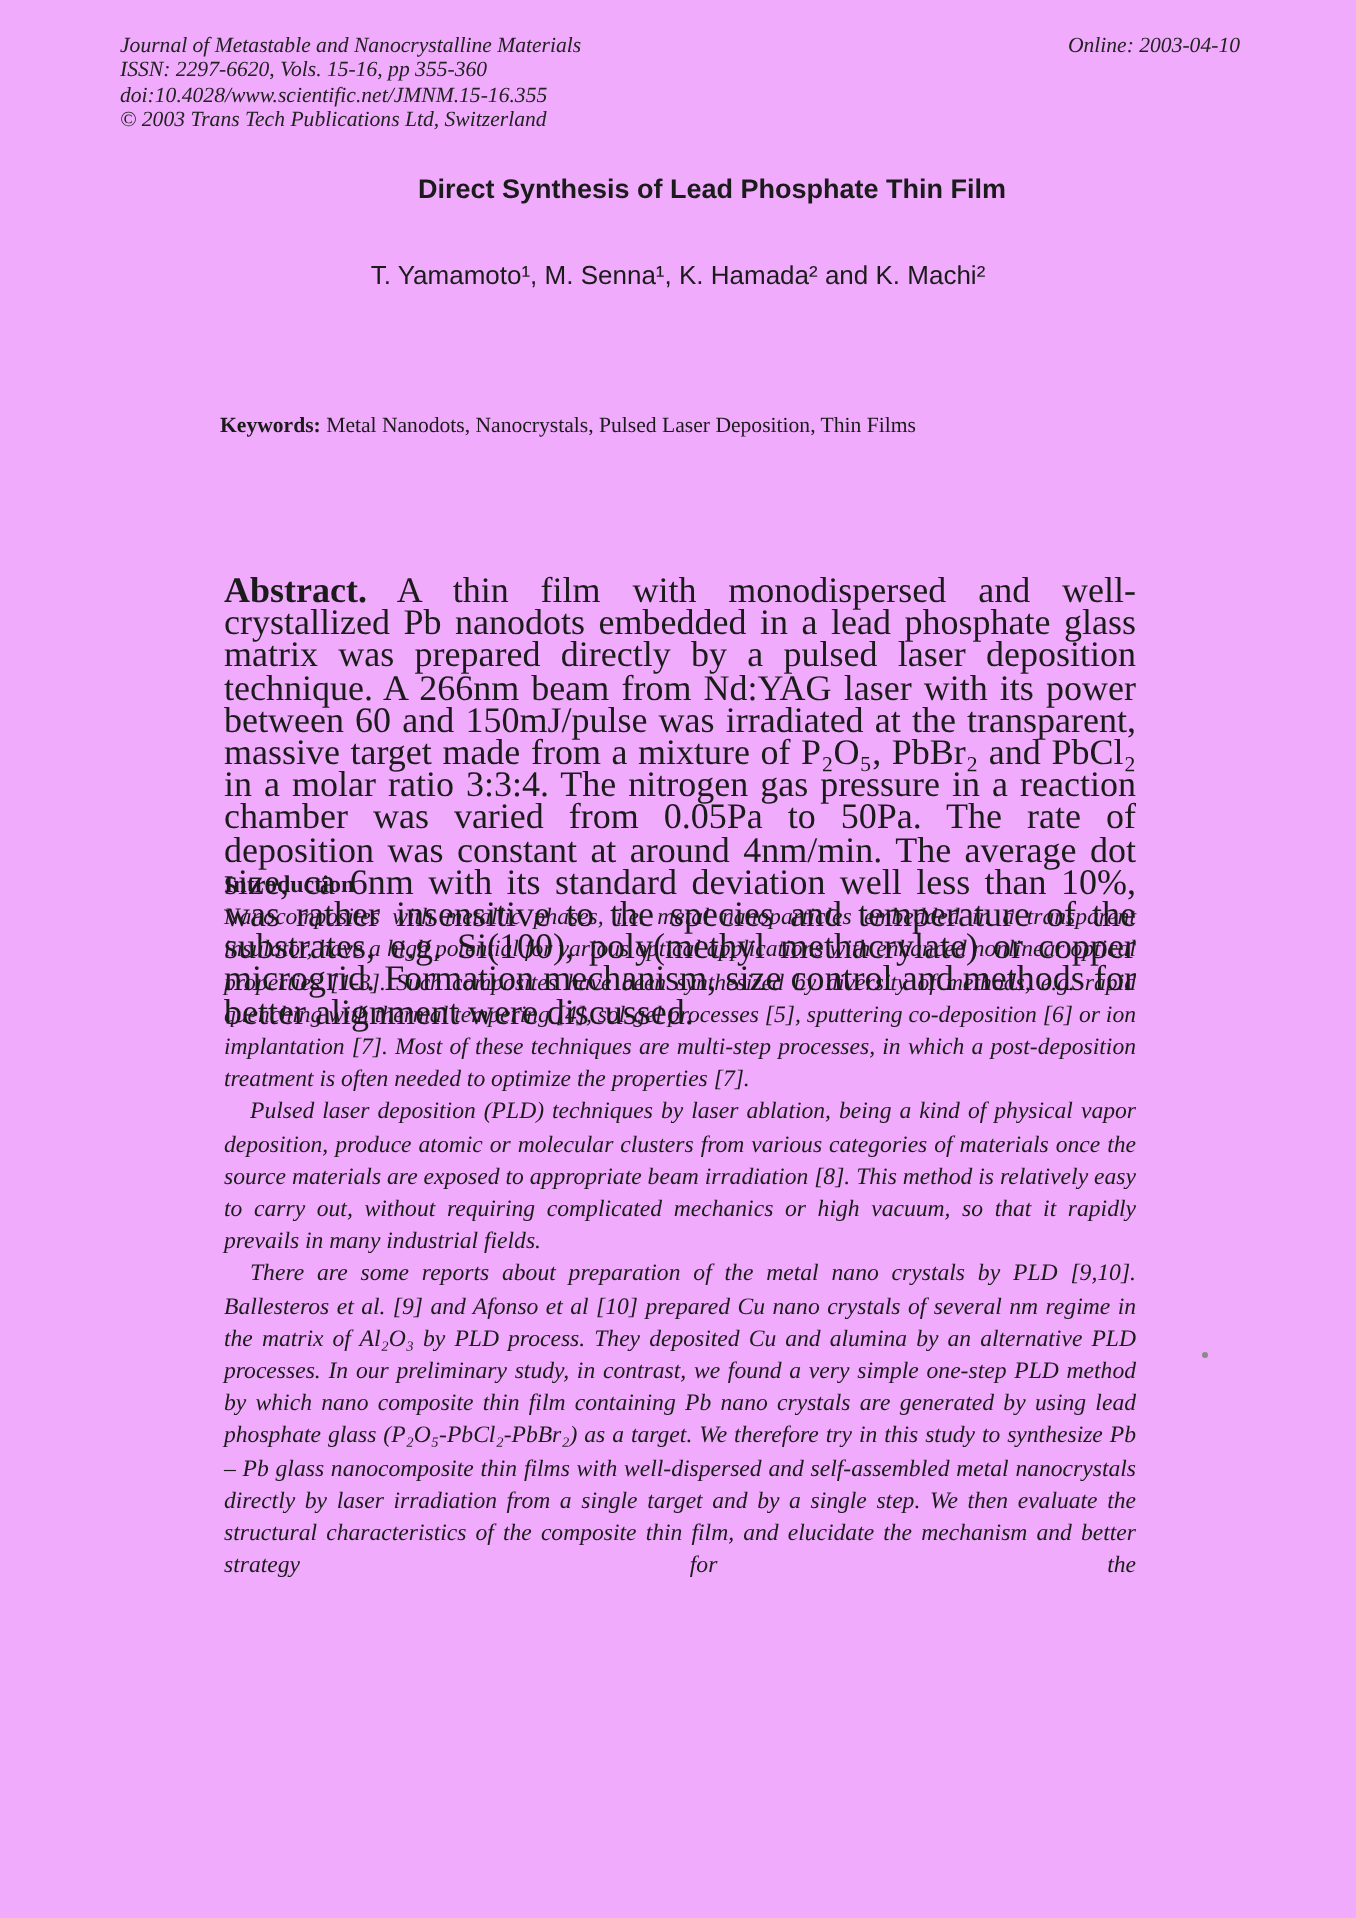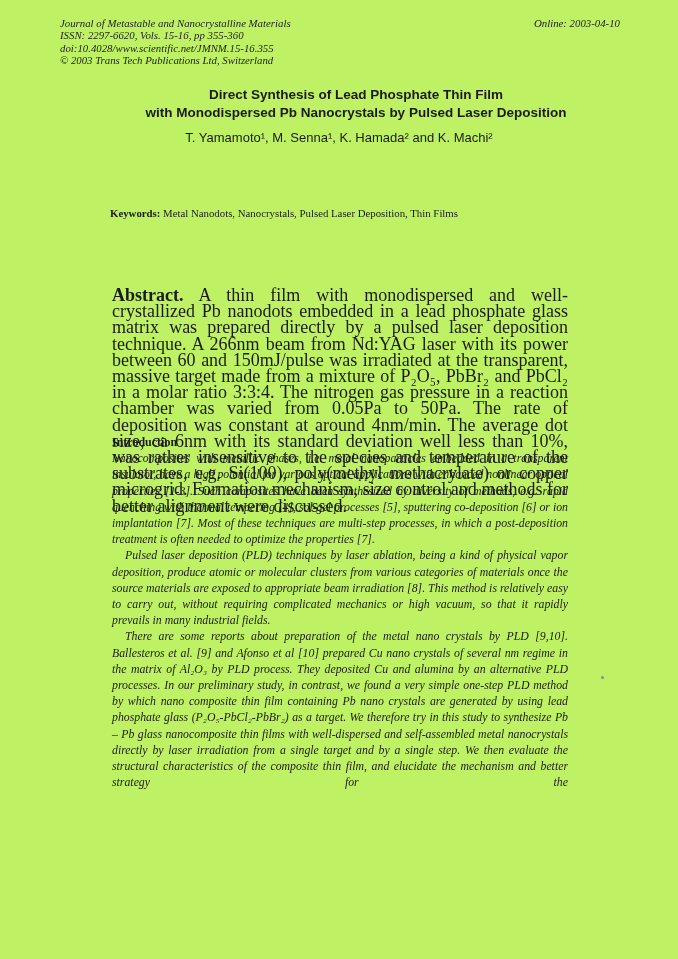--- a/index.html
+++ b/index.html
@@ -4,21 +4,21 @@
 <style>
   html, body {
     margin: 0;
     padding: 0;
     background: #ffffff;
   }
   .page {
     position: relative;
     width: 678px;
     height: 959px;
-    background: #bef264;
+    background: #f0abfc;
     color: #1b1b1b;
     overflow: hidden;
   }
   
   .page-header {
     position: absolute;
     top: 17px;
     left: 60px;
     right: 58px;
     font-family: "Liberation Serif", serif;
@@ -135,21 +135,20 @@
   <header class="page-header">
     <div>Journal of Metastable and Nanocrystalline Materials</div>
     <div>ISSN: 2297-6620, Vols. 15-16, pp 355-360</div>
     <div>doi:10.4028/www.scientific.net/JMNM.15-16.355</div>
     <div>© 2003 Trans Tech Publications Ltd, Switzerland</div>
     <div class="online-date">Online: 2003-04-10</div>
   </header>
 
   <h1 class="title">
     <span class="title-line">Direct Synthesis of Lead Phosphate Thin Film</span>
-    <span class="title-line">with Monodispersed Pb Nanocrystals by Pulsed Laser Deposition</span>
   </h1>
 
   <div class="authors">T. Yamamoto¹, M. Senna¹, K. Hamada² and K. Machi²</div>
 
 
   <div class="keywords">
     <span class="bold">Keywords:</span><span> Metal Nanodots, Nanocrystals, Pulsed Laser Deposition, Thin Films</span>
   </div>
 
   <div class="abstract">

